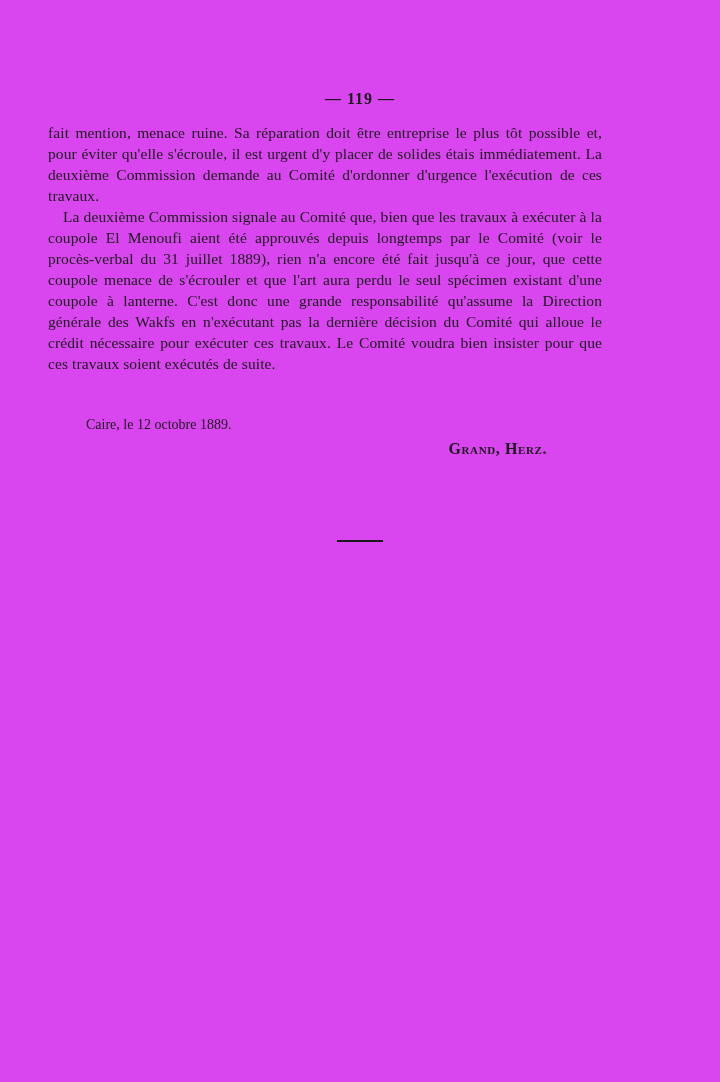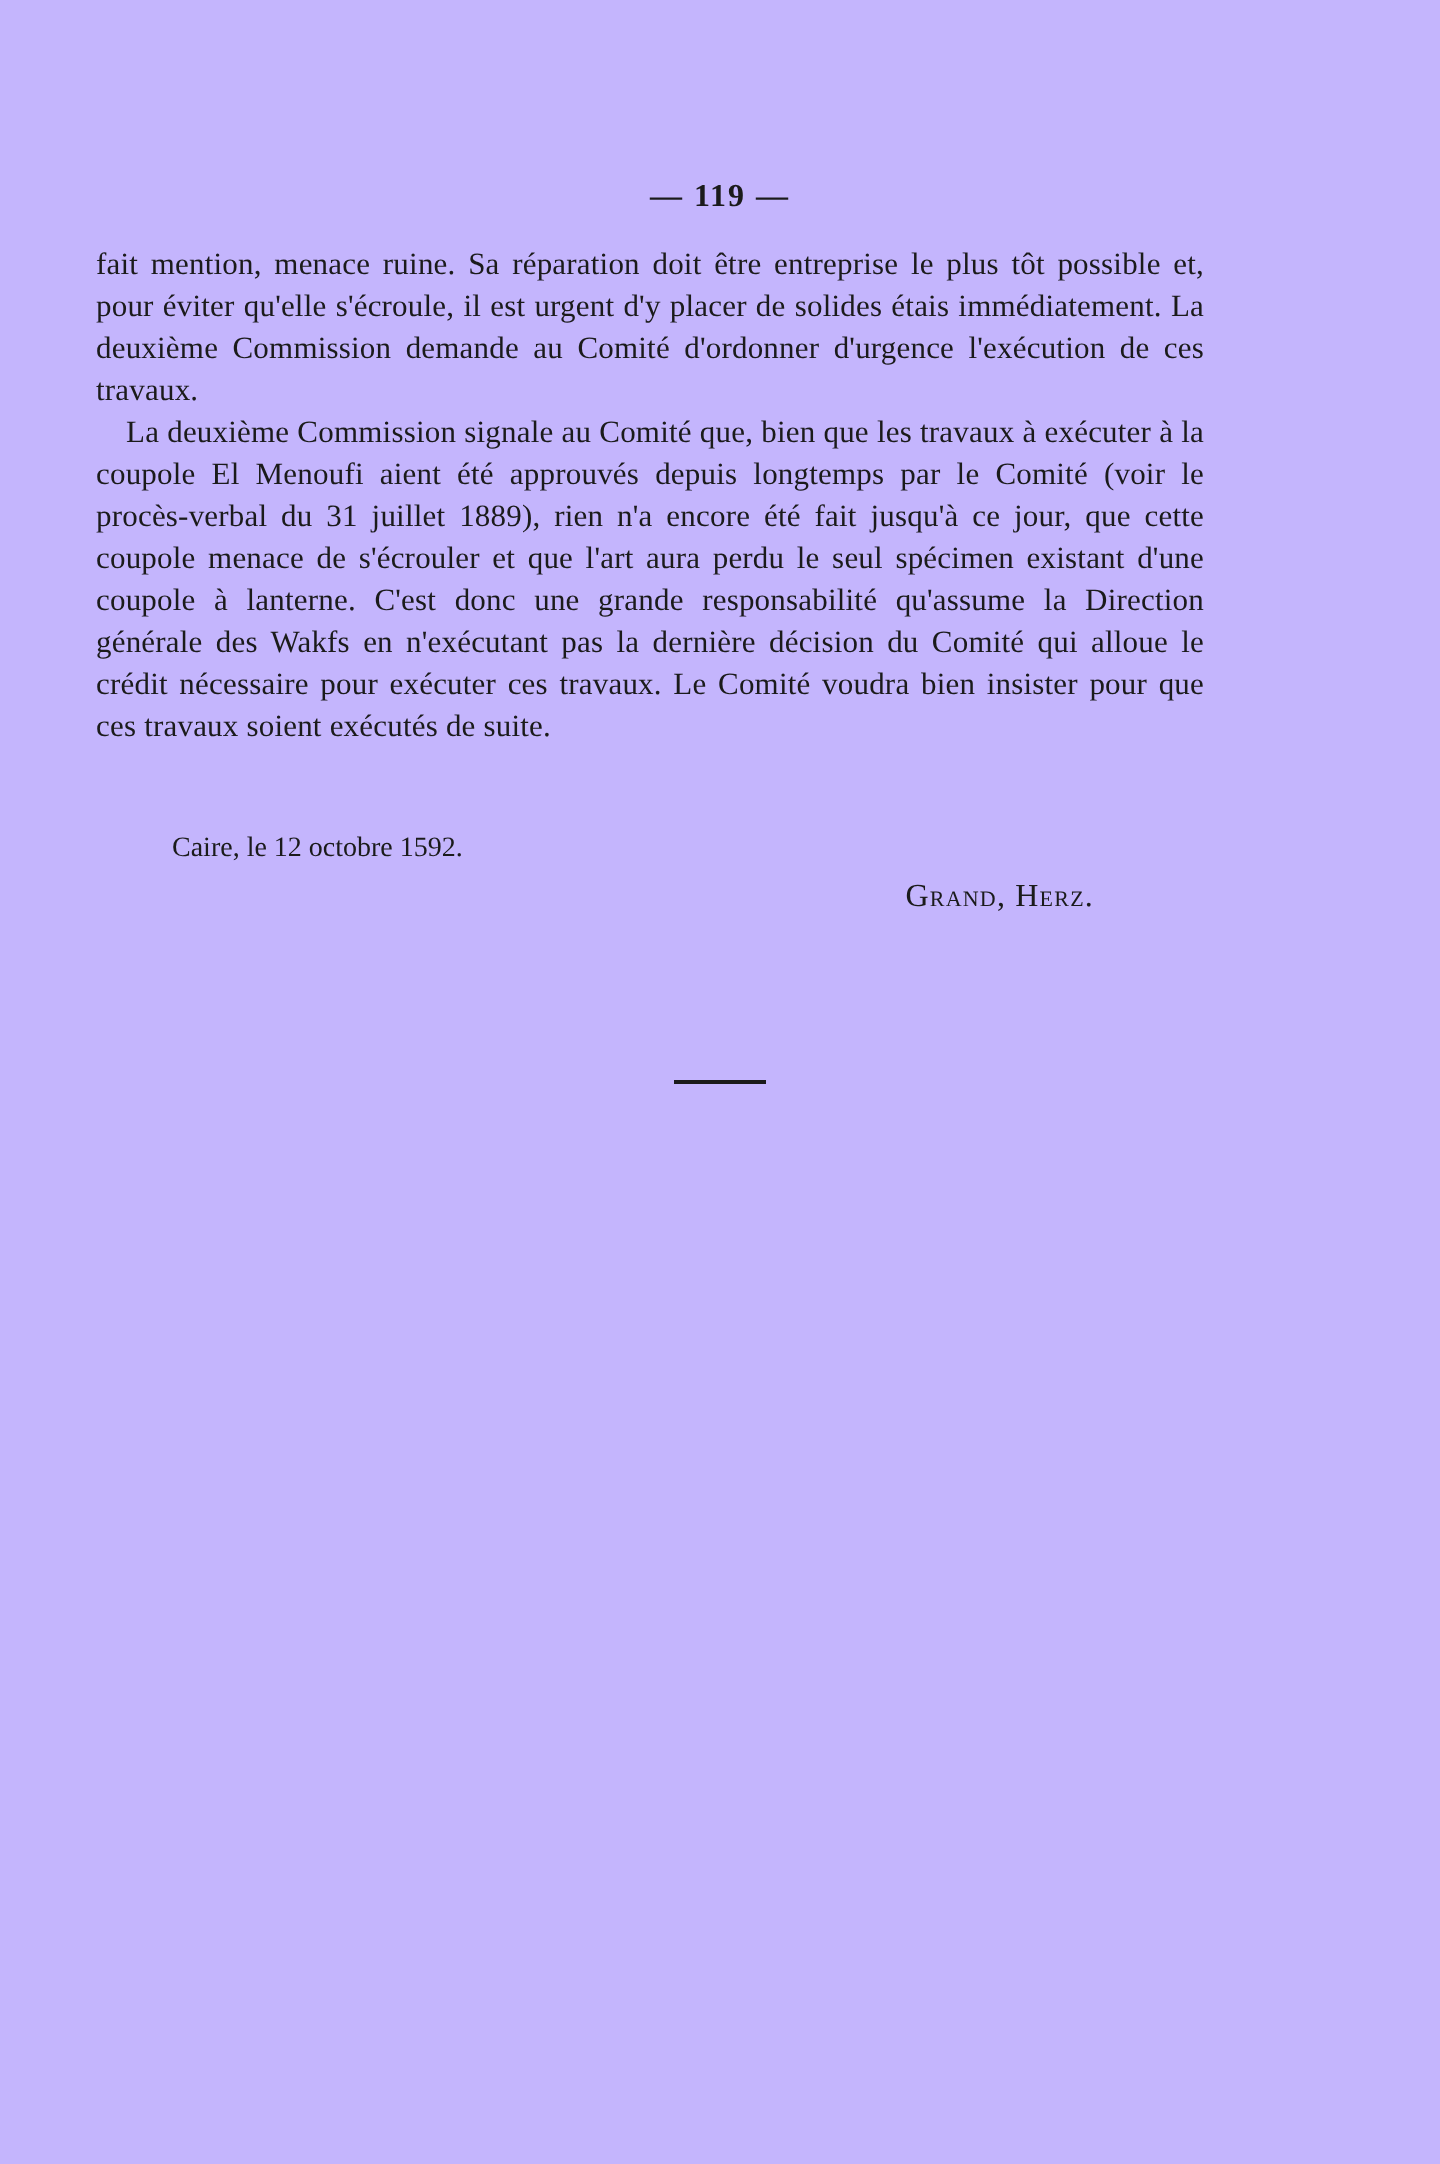--- a/index.html
+++ b/index.html
@@ -4,21 +4,21 @@
 <style>
   html, body {
     margin: 0;
     padding: 0;
     background: #ffffff;
   }
   .page {
     position: relative;
     width: 720px;
     height: 1082px;
-    background: #c4b5fd;
+    background: #d946ef;
     box-sizing: border-box;
     padding-top: 90px;
     font-family: "Liberation Serif", serif;
     color: #1b1b1b;
     overflow: hidden;
   }
   .page-number {
     text-align: center;
     font-weight: bold;
     font-size: 16px;
@@ -42,21 +42,21 @@
     margin: 42px 0 0 0;
     padding-left: 38px;
     font-size: 14px;
     line-height: 18px;
   }
   .signature {
     margin: 6px 0 0 0;
     padding-right: 55px;
     text-align: right;
     font-variant: small-caps;
-    font-weight: 400;
+    font-weight: 700;
     font-size: 16px;
     letter-spacing: 0.6px;
   }
   .end-rule {
     width: 46px;
     height: 2px;
     background: #1b1b1b;
     margin: 82px auto 0 auto;
   }
 </style>
@@ -64,19 +64,19 @@
 <body>
 
 <div class="page">
   <div class="page-number">— 119 —</div>
 
   <div class="content">
     <p class="para">fait mention, menace ruine. Sa réparation doit être entreprise le plus tôt possible et, pour éviter qu'elle s'écroule, il est urgent d'y placer de solides étais immédiatement. La deuxième Commission demande au Comité d'ordonner d'urgence l'exécution de ces travaux.</p>
 
     <p class="para indent">La deuxième Commission signale au Comité que, bien que les travaux à exécuter à la coupole El Menoufi aient été approuvés depuis longtemps par le Comité (voir le procès-verbal du 31 juillet 1889), rien n'a encore été fait jusqu'à ce jour, que cette coupole menace de s'écrouler et que l'art aura perdu le seul spécimen existant d'une coupole à lanterne. C'est donc une grande responsabilité qu'assume la Direction générale des Wakfs en n'exécutant pas la dernière décision du Comité qui alloue le crédit nécessaire pour exécuter ces travaux. Le Comité voudra bien insister pour que ces travaux soient exécutés de suite.</p>
 
-    <p class="dateline">Caire, le 12 octobre 1592.</p>
+    <p class="dateline">Caire, le 12 octobre 1889.</p>
 
     <p class="signature">Grand, Herz.</p>
   </div>
 
   <div class="end-rule"></div>
 </div>
 
 </body></html>

